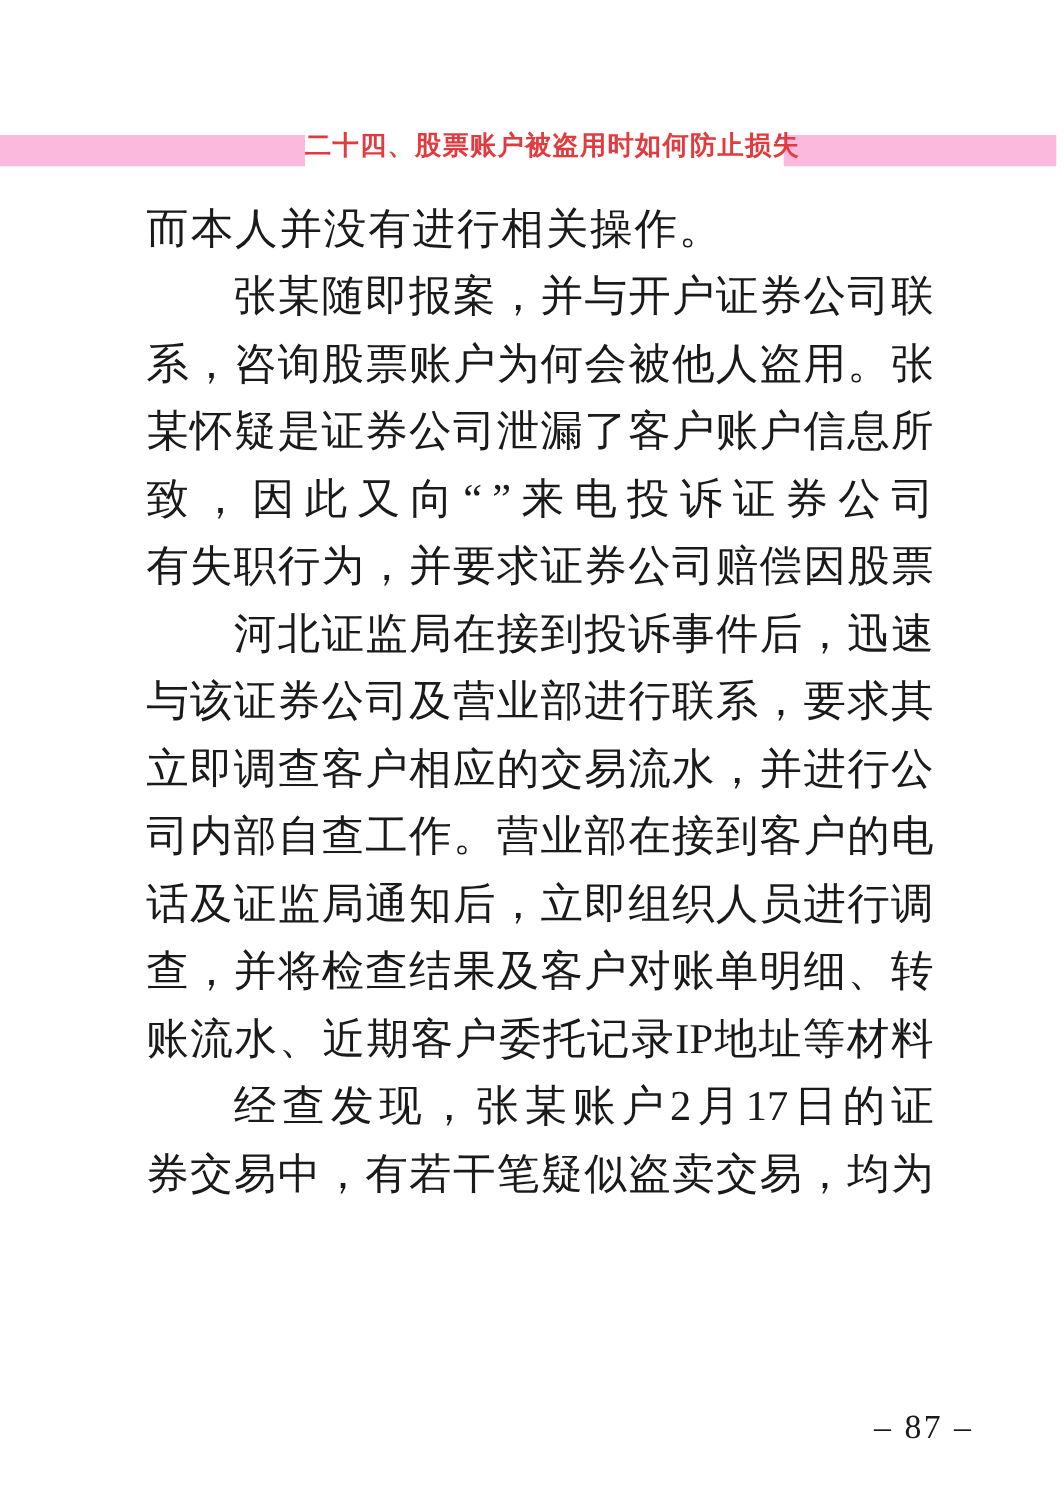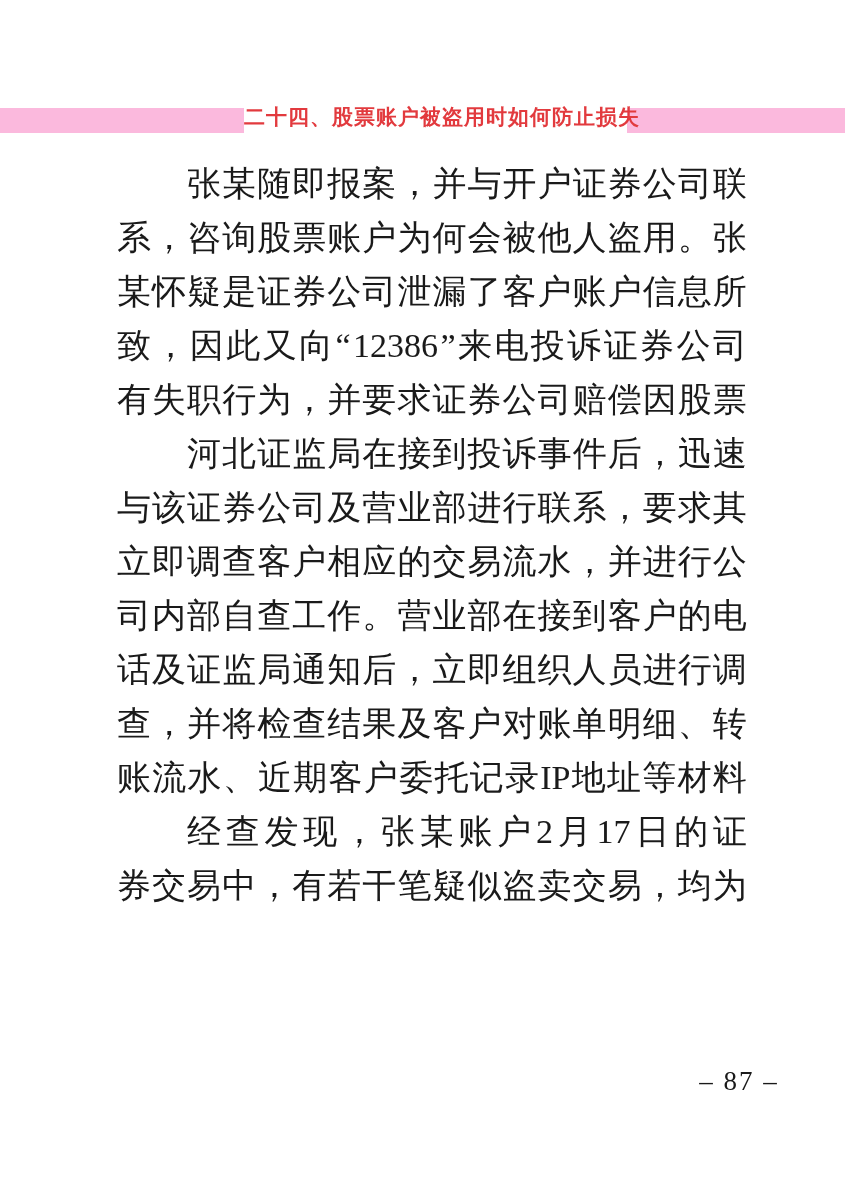--- a/index.html
+++ b/index.html
@@ -35,36 +35,37 @@
     letter-spacing:1.5px; white-space:nowrap;
   }
   .line.stretch {
     display:flex; justify-content:space-between; align-items:baseline;
     letter-spacing:0;
   }
   .line.stretch span { display:inline-block; line-height:54px; }
   .line.indent { padding-left:70px; }
   
   .page-number {
-    position:absolute; left:689px; top:1066px; width:100px;
+    position:absolute; left:689px; top:1126px; width:100px;
     text-align:center; font-size:27px; letter-spacing:2px;
     color:var(--body-ink,#1a1a1a); white-space:nowrap;
   }
 </style>
 </head>
 <body>
 
 <div class="page">
 
   <div class="band band-left"></div>
   <div class="band band-right"></div>
 
   <div class="chapter-title">二十四、股票账户被盗用时如何防止损失</div>
 
   <div class="body-text" id="body-lines">
+      <div class="line">而本人并没有进行相关操作。</div>
       <div class="line indent stretch">
         <span>张</span>
         <span>某</span>
         <span>随</span>
         <span>即</span>
         <span>报</span>
         <span>案</span>
         <span>，</span>
         <span>并</span>
         <span>与</span>
@@ -117,21 +118,20 @@
         <span>所</span>
       </div>
       <div class="line stretch">
         <span>致</span>
         <span>，</span>
         <span>因</span>
         <span>此</span>
         <span>又</span>
         <span>向</span>
         <span>“</span>
-        <span>12386</span>
         <span>”</span>
         <span>来</span>
         <span>电</span>
         <span>投</span>
         <span>诉</span>
         <span>证</span>
         <span>券</span>
         <span>公</span>
         <span>司</span>
       </div>

